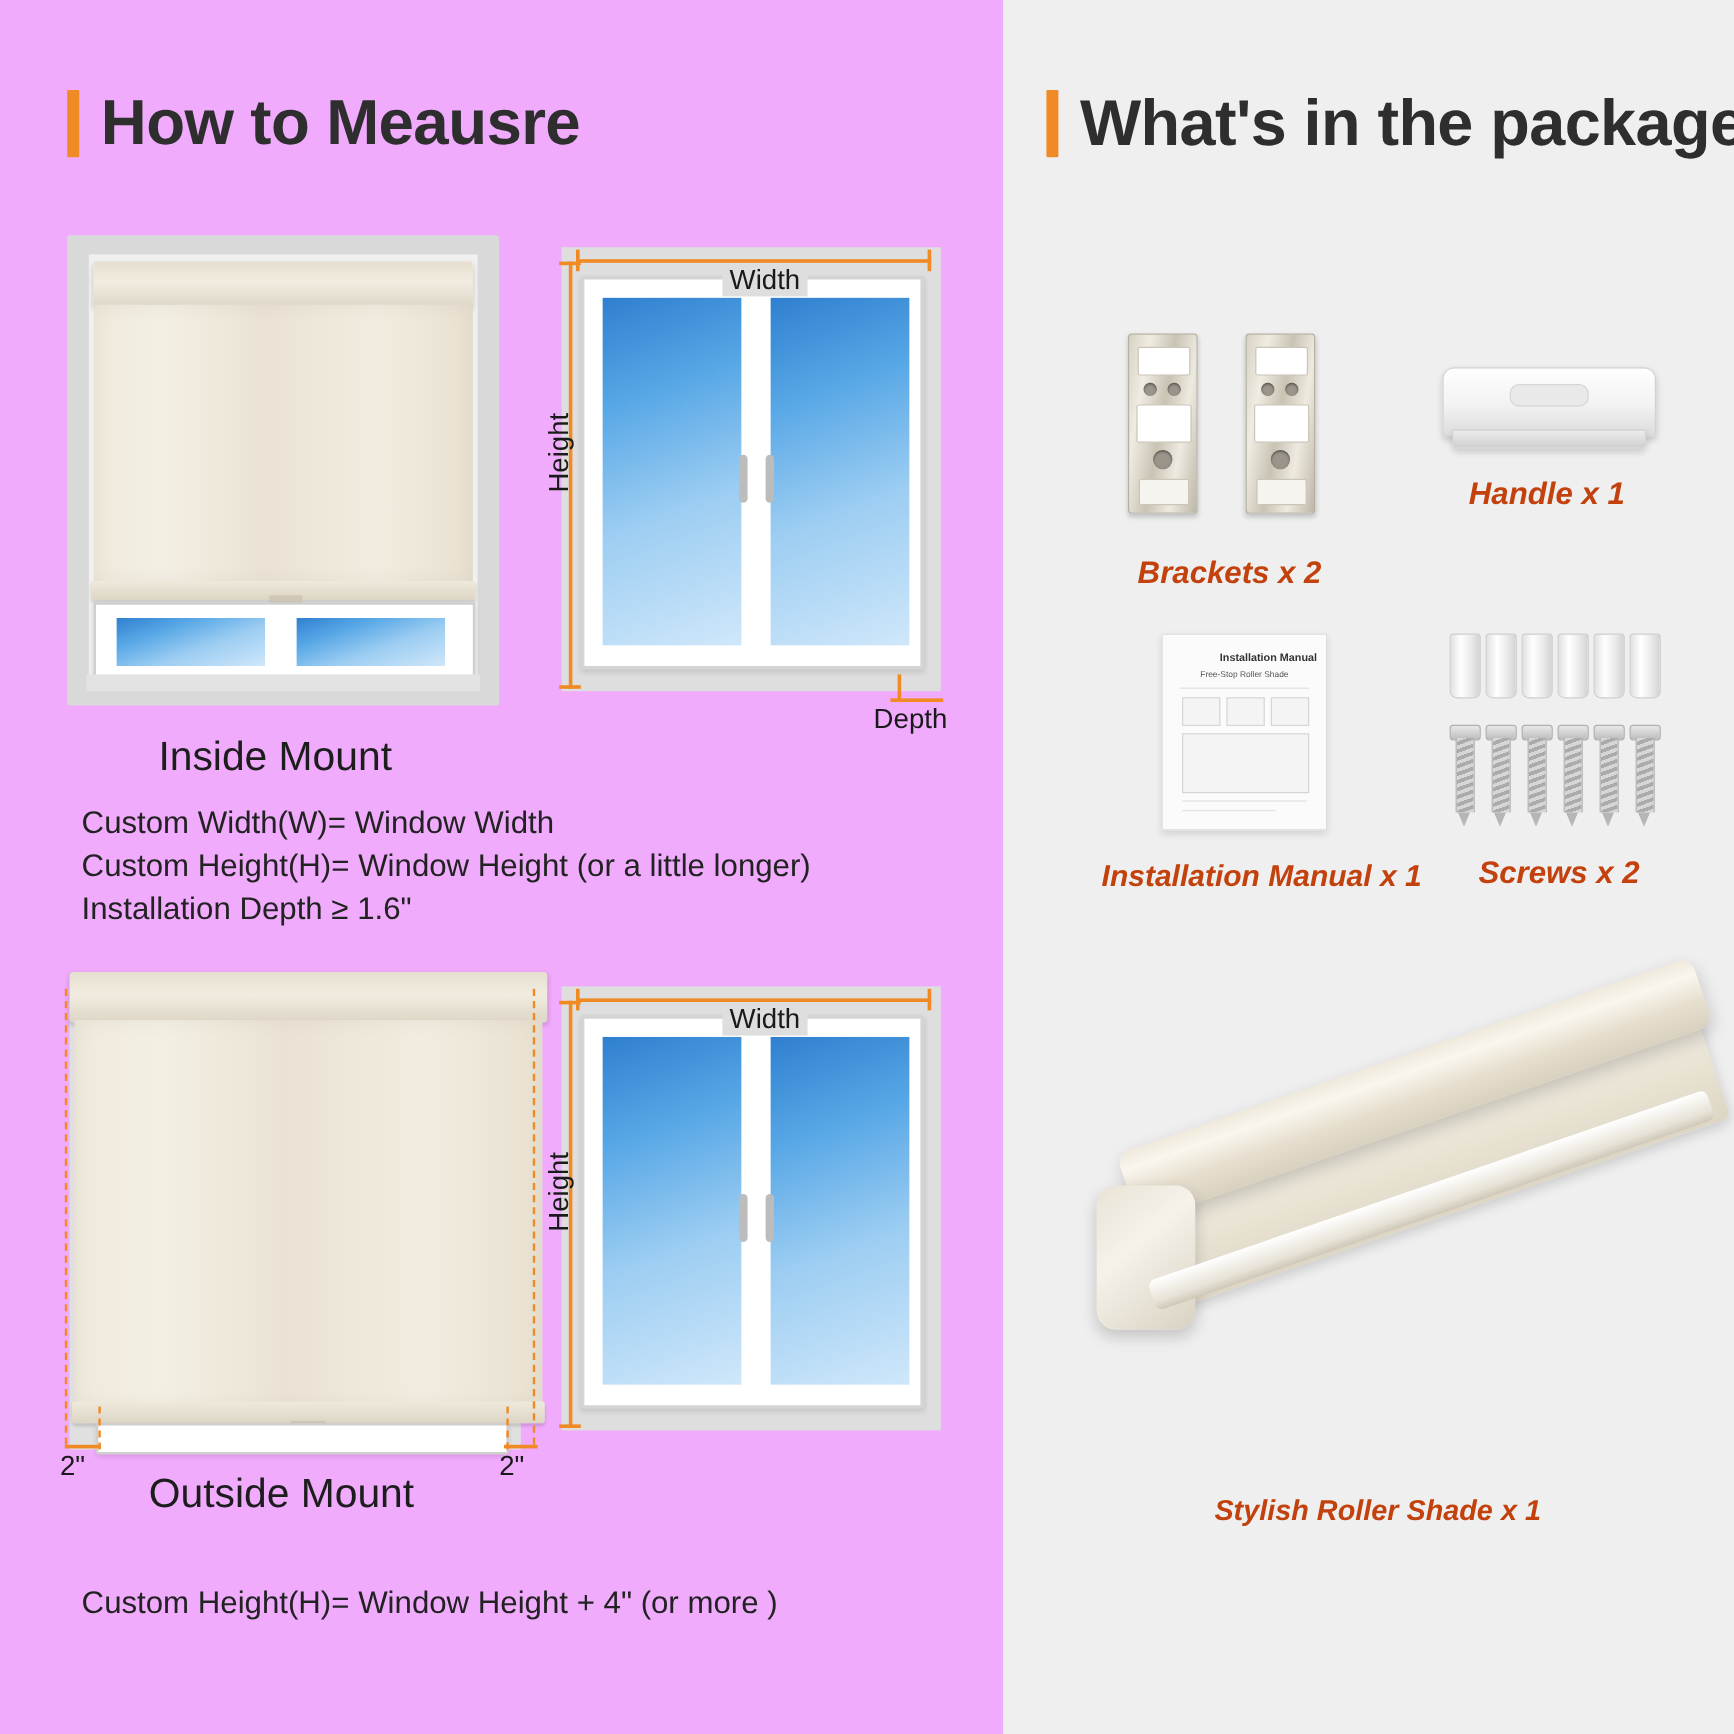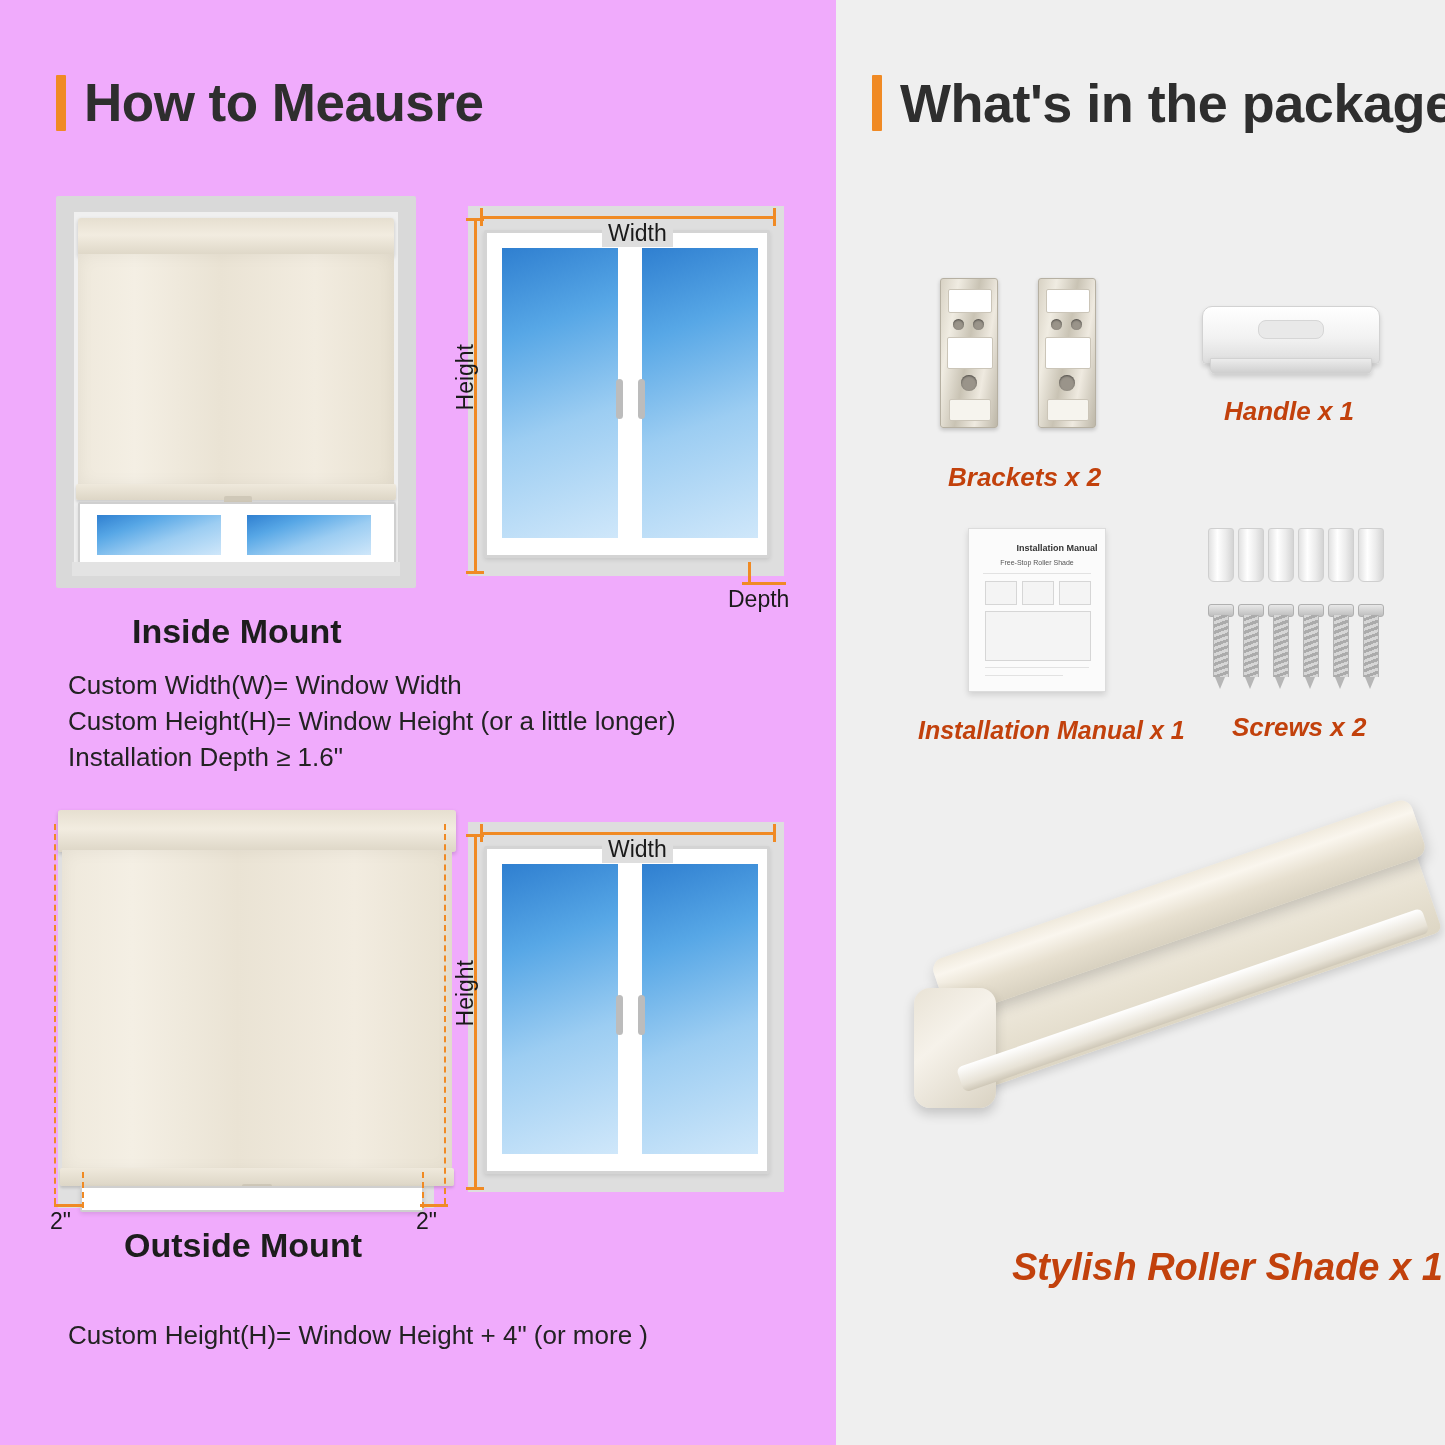--- a/index.html
+++ b/index.html
@@ -93,21 +93,21 @@
   }
   .dim-vert{
     position:absolute;font-size:23px;color:#1a1a1a;font-weight:500;
     writing-mode:vertical-rl;transform:rotate(180deg);
   }
   .dashed-v{
     position:absolute;border-left:2px dashed #f08a24;
   }
 
   .capt{
-    position:absolute;font-size:34px;font-weight:bold;color:#1d1d1d;
+    position:absolute;font-size:34px;font-weight:normal;color:#1d1d1d;
   }
   .bullet{
     position:absolute;font-size:26px;color:#222;white-space:nowrap;
   }
 
   
   .part-label{
     position:absolute;font-size:24px;font-weight:bold;font-style:italic;color:#c2410c;
     white-space:nowrap;
   }
@@ -389,16 +389,16 @@
       <div class="screw-tip" style="left:161px;top:149px;"></div>
     </div>
     <div class="part-label" style="left:396px;top:712px;font-size:26px;">Screws  x 2</div>
 
     <div class="roller-wrap" style="left:60px;top:840px;width:540px;height:400px;">
       <div class="roller-fabric" style="left:38px;top:150px;width:500px;height:110px;transform:rotate(-19deg);transform-origin:left top;border-radius:8px;"></div>
       <div class="roller-tube" style="left:34px;top:122px;width:506px;height:60px;transform:rotate(-19deg);transform-origin:left top;"></div>
       <div class="roller-end" style="left:18px;top:148px;width:82px;height:120px;box-shadow:0 6px 12px rgba(0,0,0,.18);"></div>
       <div class="roller-bottom" style="left:60px;top:228px;width:492px;height:26px;transform:rotate(-19deg);transform-origin:left top;"></div>
     </div>
-    <div class="part-label" style="left:176px;top:1246px;font-size:38px;">Stylish Roller Shade x 1</div>
+    <div class="part-label" style="left:176px;top:1246px;font-size:24px;">Stylish Roller Shade x 1</div>
 
   </div>
 </div>
 
 </body></html>

